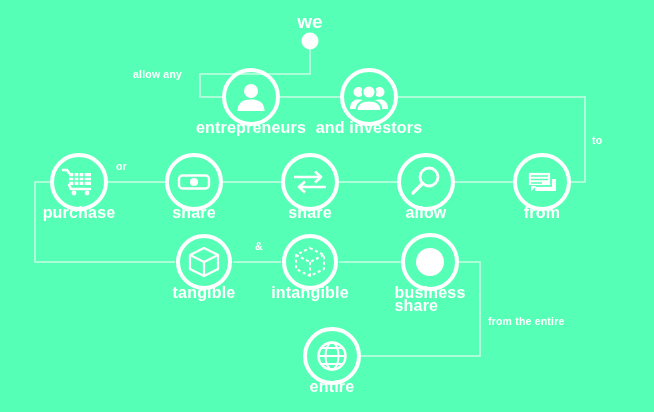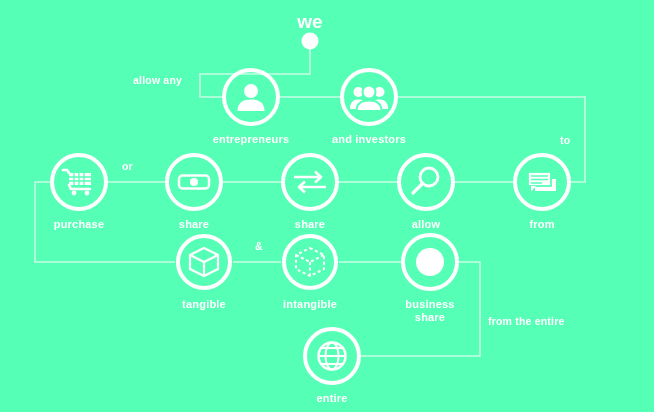--- a/index.html
+++ b/index.html
@@ -46,28 +46,28 @@
     left: 50%;
     top: 50%;
     transform: translate(-50%, -50%);
     width: 38px;
     height: 38px;
     display: block;
   }
   .caption {
     position: absolute;
     left: 50%;
-    top: 36px;
+    top: 24px;
     transform: translateX(-50%);
     color: #ffffff;
-    font-size: 11px;
+    font-size: 16px;
     font-weight: bold;
     letter-spacing: 0.2px;
     white-space: nowrap;
-    text-align: center;
+    text-align: left;
     line-height: 13px;
   }
   .edge-label {
     position: absolute;
     color: #ffffff;
     font-size: 10.5px;
     font-weight: bold;
     white-space: nowrap;
     letter-spacing: 0.2px;
   }
@@ -238,19 +238,19 @@
     <div class="ring r58"></div>
     <svg class="glyph" viewBox="0 0 38 38">
       <circle cx="19" cy="19" r="13.5" fill="none" stroke="#ffffff" stroke-width="2.4"></circle>
       <ellipse cx="19" cy="19" rx="6.5" ry="13.5" fill="none" stroke="#ffffff" stroke-width="2"></ellipse>
       <path d="M 5.5 19 H 32.5" stroke="#ffffff" stroke-width="2"></path>
       <path d="M 8 11 H 30 M 8 27 H 30" stroke="#ffffff" stroke-width="2"></path>
     </svg>
     <div class="caption">entire</div>
   </div>
 
-  <div class="edge-label" style="left:133px; top:74px;">allow any</div>
-  <div class="edge-label" style="left:560px; top:134px;">to</div>
-  <div class="edge-label" style="left:122px; top:160px;">or</div>
+  <div class="edge-label" style="left:133px; top:68px;">allow any</div>
+  <div class="edge-label" style="left:592px; top:134px;">to</div>
+  <div class="edge-label" style="left:116px; top:160px;">or</div>
   <div class="edge-label" style="left:255px; top:240px;">&amp;</div>
   <div class="edge-label" style="left:488px; top:315px;">from the entire</div>
 
 </div>
 
 </body></html>

